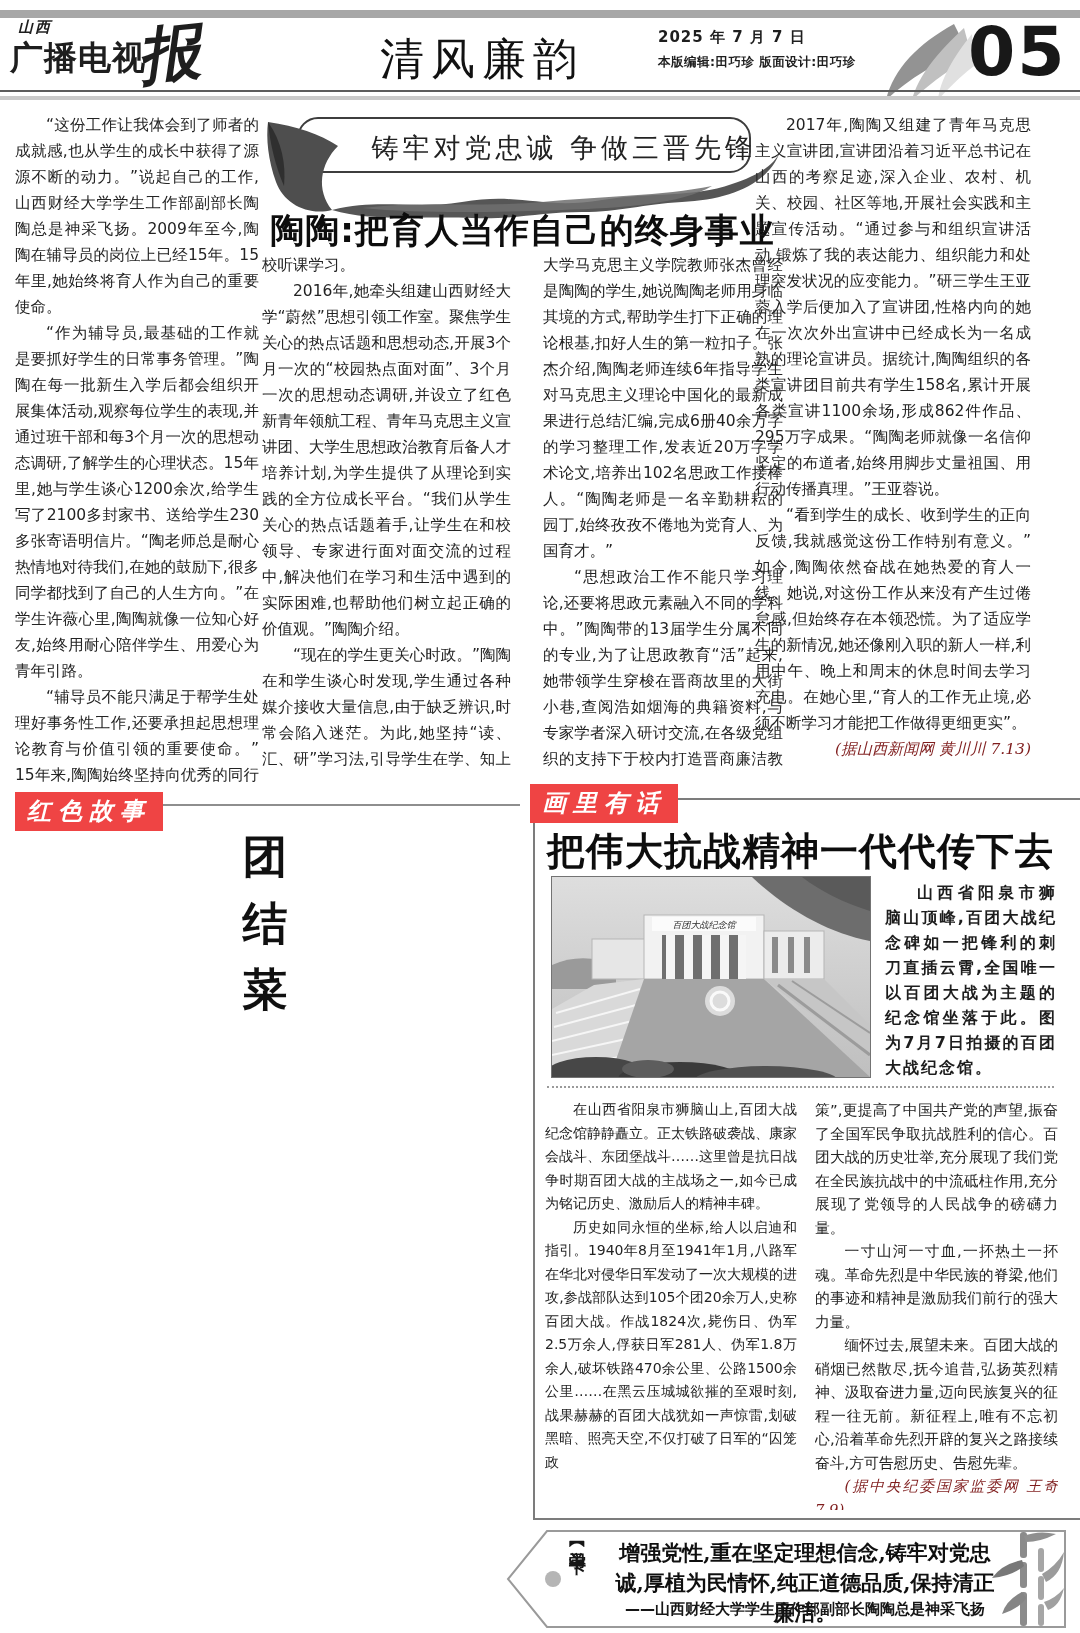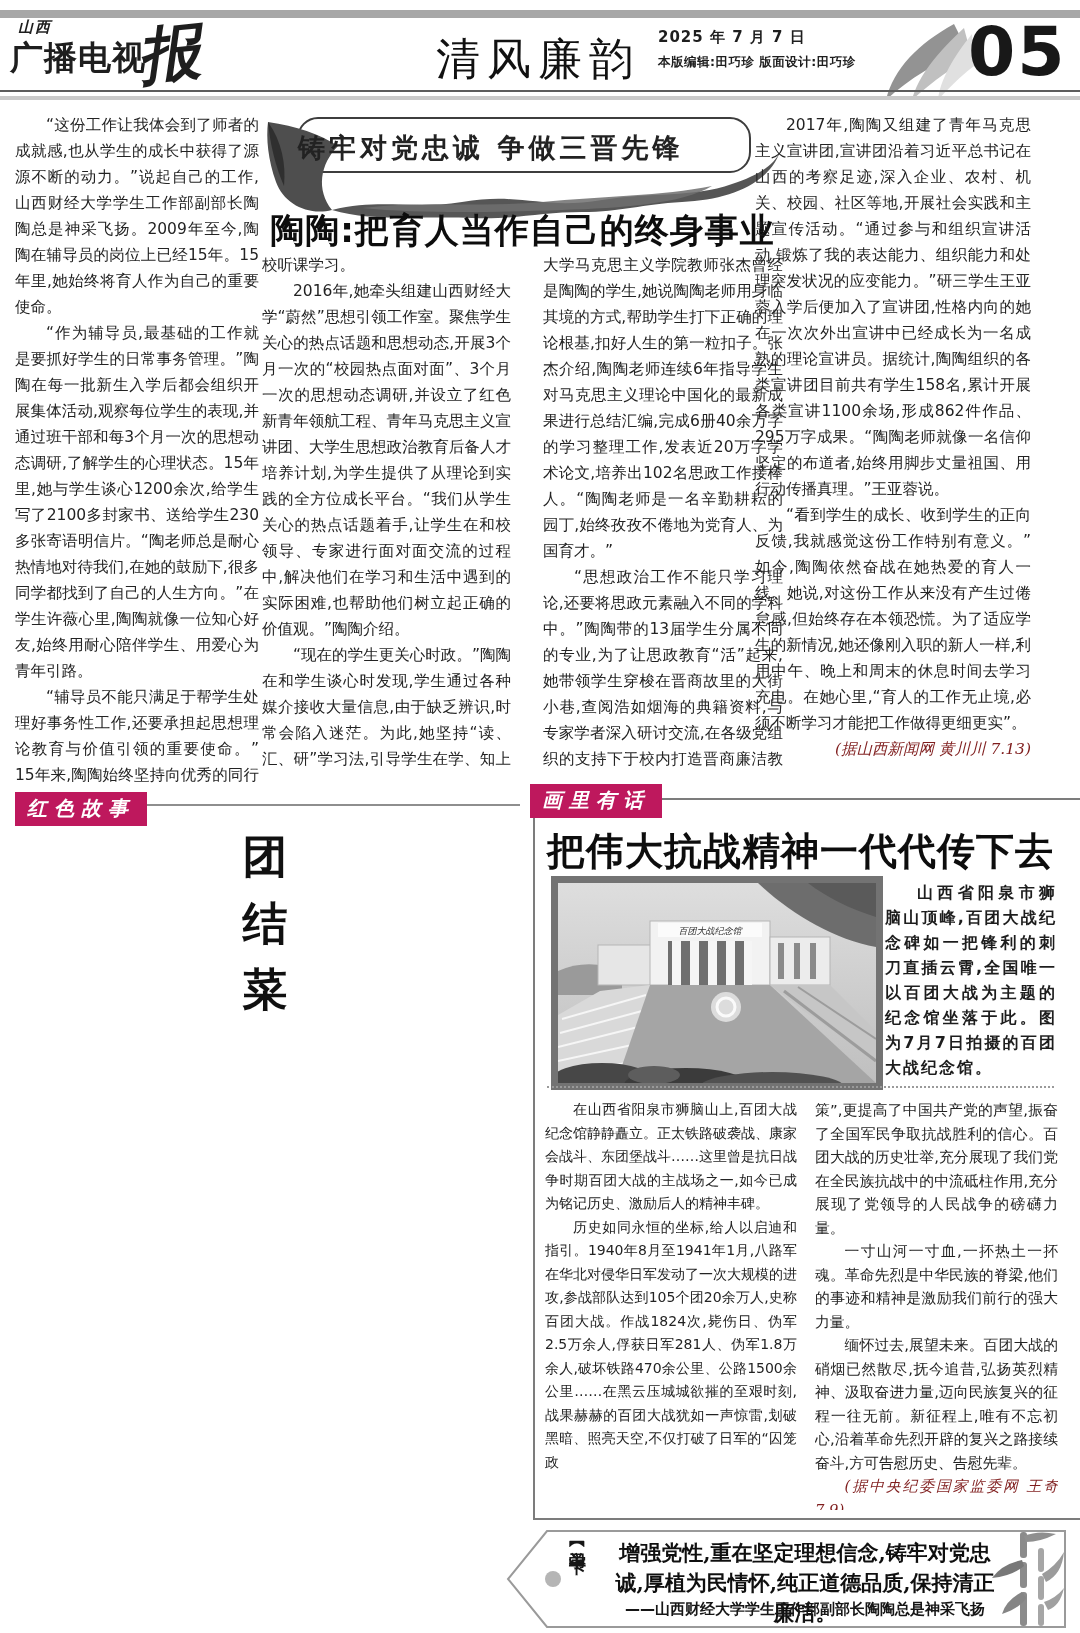--- a/index.html
+++ b/index.html
@@ -8,21 +8,21 @@
 
   
   .top-rule{position:absolute;left:0;top:10px;width:1080px;height:8px;background:#a7a7a7;}
   .masthead{position:absolute;left:0;top:18px;width:1080px;height:70px;}
   .logo{position:absolute;left:10px;top:2px;width:220px;height:70px;}
   .logo-region{position:absolute;left:8px;top:-2px;font-family:"DejaVu Serif",serif;font-style:italic;
                font-weight:700;font-size:15px;letter-spacing:2px;}
   .logo-main{position:absolute;left:0px;top:16px;font-weight:900;font-size:33px;letter-spacing:1px;white-space:nowrap;}
   .logo-cal{position:absolute;left:128px;top:-8px;font-family:"DejaVu Serif",serif;font-style:italic;
             font-weight:900;font-size:62px;transform:rotate(-6deg);}
-  .page-title{position:absolute;left:380px;top:12px;width:260px;text-align:right;
+  .page-title{position:absolute;left:380px;top:12px;width:260px;text-align:left;
               font-size:44px;font-weight:400;letter-spacing:7px;color:#111;}
   .issue-block{position:absolute;left:658px;top:10px;width:220px;}
   .issue-date{font-weight:700;font-size:15px;letter-spacing:1px;}
   .issue-editors{margin-top:7px;font-weight:700;font-size:12.5px;letter-spacing:.5px;}
   .swoosh{position:absolute;left:858px;top:4px;width:116px;height:80px;}
   .page-number{position:absolute;left:968px;top:-6px;width:104px;font-size:68px;font-weight:600;
                color:#181818;letter-spacing:2px;}
   .header-rule-dark{position:absolute;left:0;top:90px;width:1080px;height:2px;background:#5c5c5c;}
   .header-rule-light{position:absolute;left:0;top:96px;width:1080px;height:4px;background:#c9c9c9;}
 
@@ -32,48 +32,48 @@
   .cont{text-indent:0;}
   .attr{font-family:"DejaVu Serif",serif;font-style:italic;color:#7f1d1d;}
   .attr-r{text-align:right;text-indent:0;}
   .col{position:absolute;overflow:hidden;}
 
   
   .lead-col1{left:15px;top:112px;width:244px;height:678px;}
   .lead-mid{position:absolute;left:262px;top:112px;width:521px;height:660px;}
   .banner{position:absolute;left:0;top:0;width:521px;height:122px;}
   .banner svg{position:absolute;left:0;top:0;}
-  .banner-label{position:absolute;left:36px;top:18px;width:450px;text-align:left;
-                font-family:"DejaVu Serif",serif;font-weight:700;font-size:27px;letter-spacing:4px;color:#222;}
+  .banner-label{position:absolute;left:44px;top:18px;width:450px;text-align:right;
+                font-family:"DejaVu Serif",serif;font-weight:400;font-size:27px;letter-spacing:4px;color:#222;}
   .lead-title{position:absolute;left:0;top:96px;width:521px;text-align:center;white-space:nowrap;
               font-size:34px;font-weight:900;letter-spacing:1px;color:#0d0d0d;}
   .lead-col2{left:0px;top:140px;width:249px;height:520px;}
   .lead-col3{left:281px;top:140px;width:240px;height:520px;}
   .lead-col4{left:744px;top:112px;width:276px;height:678px;margin-left:11px;}
 
   
-  .section-label{position:absolute;background:#be185d;color:#fff;font-family:"DejaVu Serif",serif;
-                 font-style:italic;font-weight:700;font-size:20px;letter-spacing:7px;
+  .section-label{position:absolute;background:#ef4444;color:#fff;font-family:"DejaVu Serif",serif;
+                 font-style:italic;font-weight:700;font-size:24px;letter-spacing:7px;
                  padding:3px 12px 4px;z-index:5;}
   .section-rule{position:absolute;height:2px;background:#8e8e8e;}
 
   
   .story-col1{left:15px;top:824px;width:244px;height:809px;}
   .story-col2{left:270px;top:824px;width:250px;height:809px;}
   .notch-r{float:right;width:24px;height:184px;}
   .notch-l{float:left;width:28px;height:192px;}
   .story-vtitle{position:absolute;left:234px;top:834px;width:62px;height:178px;z-index:4;
                 display:flex;flex-direction:column;justify-content:space-between;align-items:center;
                 font-family:"DejaVu Serif",serif;font-weight:900;font-size:45px;line-height:1;color:#101010;}
 
   
   .pt-box{position:absolute;left:533px;top:798px;width:531px;height:718px;border:2px solid #7c7c7c;padding-left:24px;}
   .pt-title{position:absolute;left:10px;top:26px;width:511px;text-align:center;white-space:nowrap;
             font-size:38px;font-weight:900;letter-spacing:1px;color:#0d0d0d;}
-  .pt-photo{position:absolute;left:16px;top:76px;width:318px;height:200px;border:7px solid #737373;background:#ccc;}
+  .pt-photo{position:absolute;left:16px;top:76px;width:318px;height:200px;border:1px solid #737373;background:#ccc;}
   .pt-caption{position:absolute;left:350px;top:80px;width:172px;font-size:16px;font-weight:700;
               line-height:25px;letter-spacing:2px;text-align:justify;text-indent:2em;color:#1d1d1d;}
   .pt-dashed{position:absolute;left:12px;top:286px;width:507px;border-top:2px dotted #9a9a9a;}
   .pt-col1{left:10px;top:298px;width:252px;height:412px;font-size:14px;line-height:23.5px;}
   .pt-col2{left:280px;top:298px;width:243px;height:412px;font-size:14.8px;line-height:23.5px;}
 
   
   .card{position:absolute;left:505px;top:1528px;width:563px;height:102px;}
   .card svg.frame{position:absolute;left:0;top:0;}
   .card-label{position:absolute;left:62px;top:7px;height:88px;writing-mode:vertical-rl;

